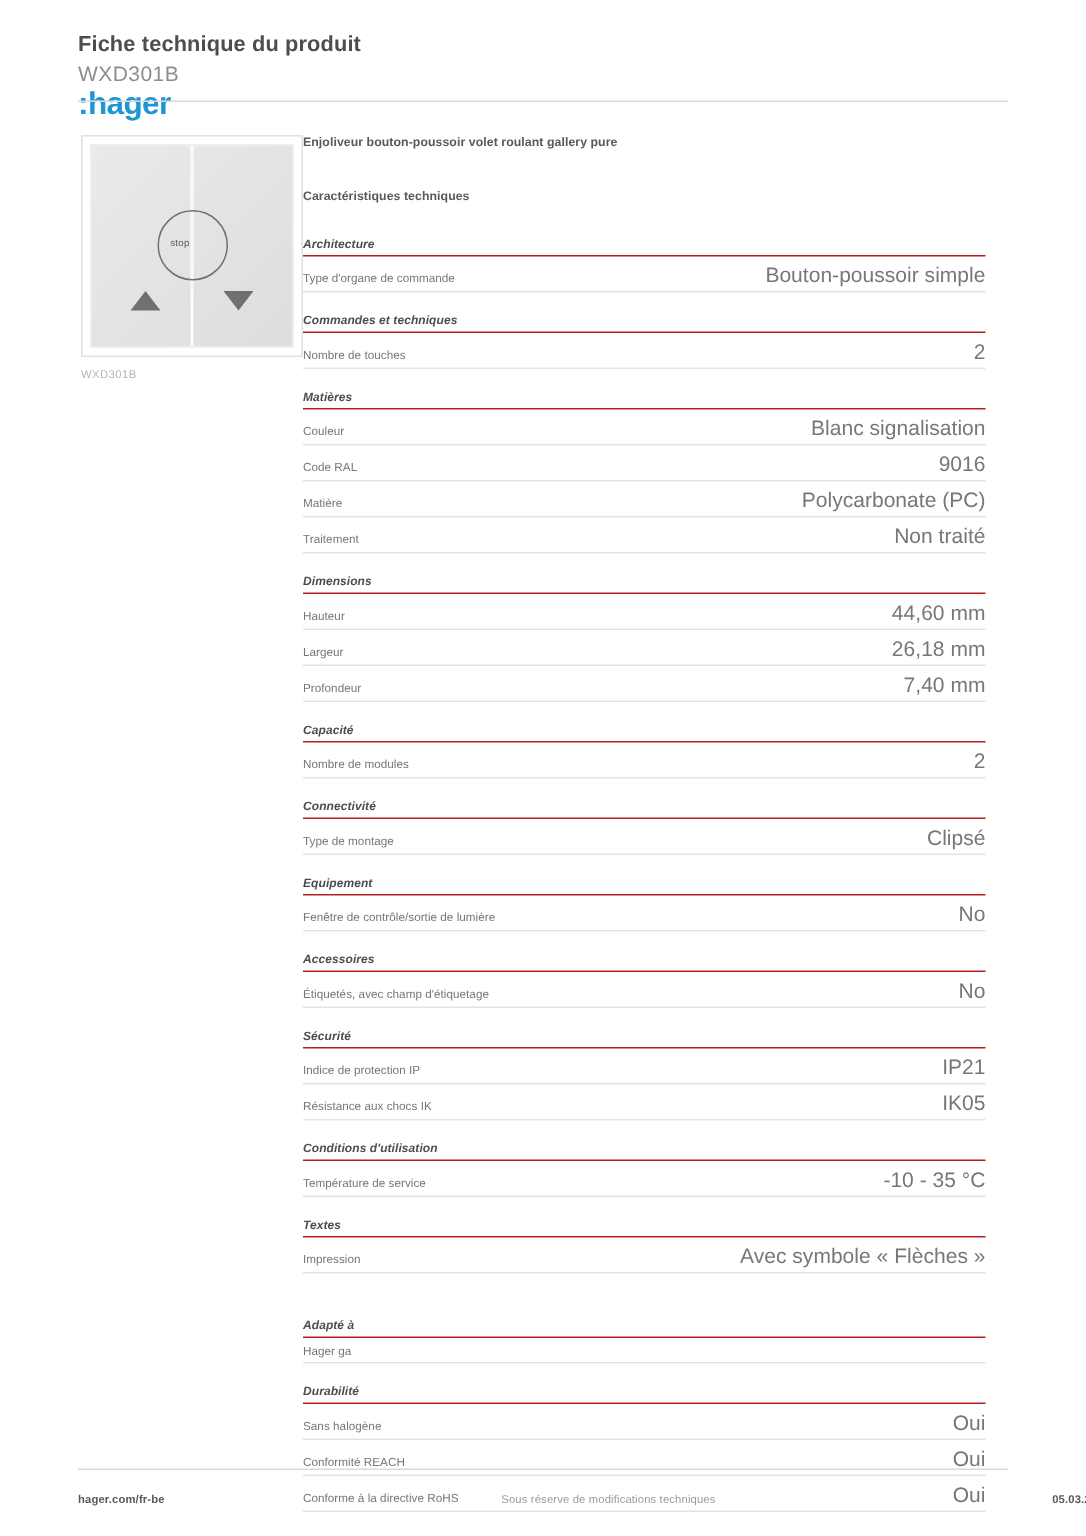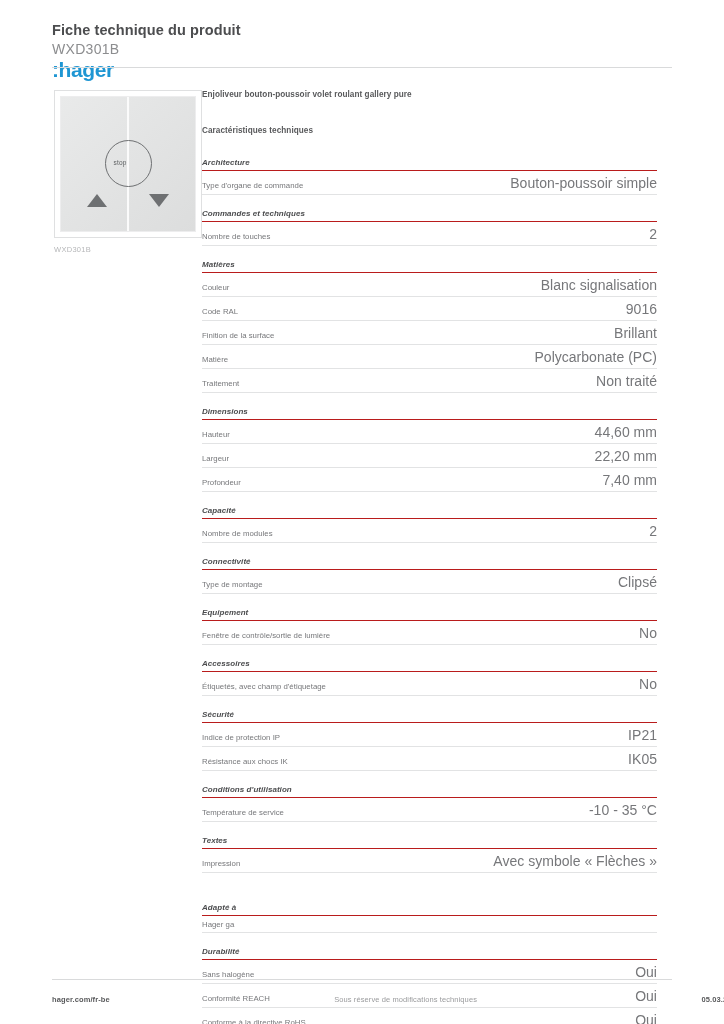--- a/index.html
+++ b/index.html
@@ -312,41 +312,37 @@
           <div class="section-title">Matières</div>
           <div class="row">
             <div class="row-label">Couleur</div>
             <div class="row-value">Blanc signalisation</div>
           </div>
           <div class="row">
             <div class="row-label">Code RAL</div>
             <div class="row-value">9016</div>
           </div>
           <div class="row">
-            <div class="row-label">Finition de la surface</div>
-            <div class="row-value">Brillant</div>
-          </div>
-          <div class="row">
             <div class="row-label">Matière</div>
             <div class="row-value">Polycarbonate (PC)</div>
           </div>
           <div class="row">
             <div class="row-label">Traitement</div>
             <div class="row-value">Non traité</div>
           </div>
         </div>
         <div class="section">
           <div class="section-title">Dimensions</div>
           <div class="row">
             <div class="row-label">Hauteur</div>
             <div class="row-value">44,60 mm</div>
           </div>
           <div class="row">
             <div class="row-label">Largeur</div>
-            <div class="row-value">22,20 mm</div>
+            <div class="row-value">26,18 mm</div>
           </div>
           <div class="row">
             <div class="row-label">Profondeur</div>
             <div class="row-value">7,40 mm</div>
           </div>
         </div>
         <div class="section">
           <div class="section-title">Capacité</div>
           <div class="row">
             <div class="row-label">Nombre de modules</div>

